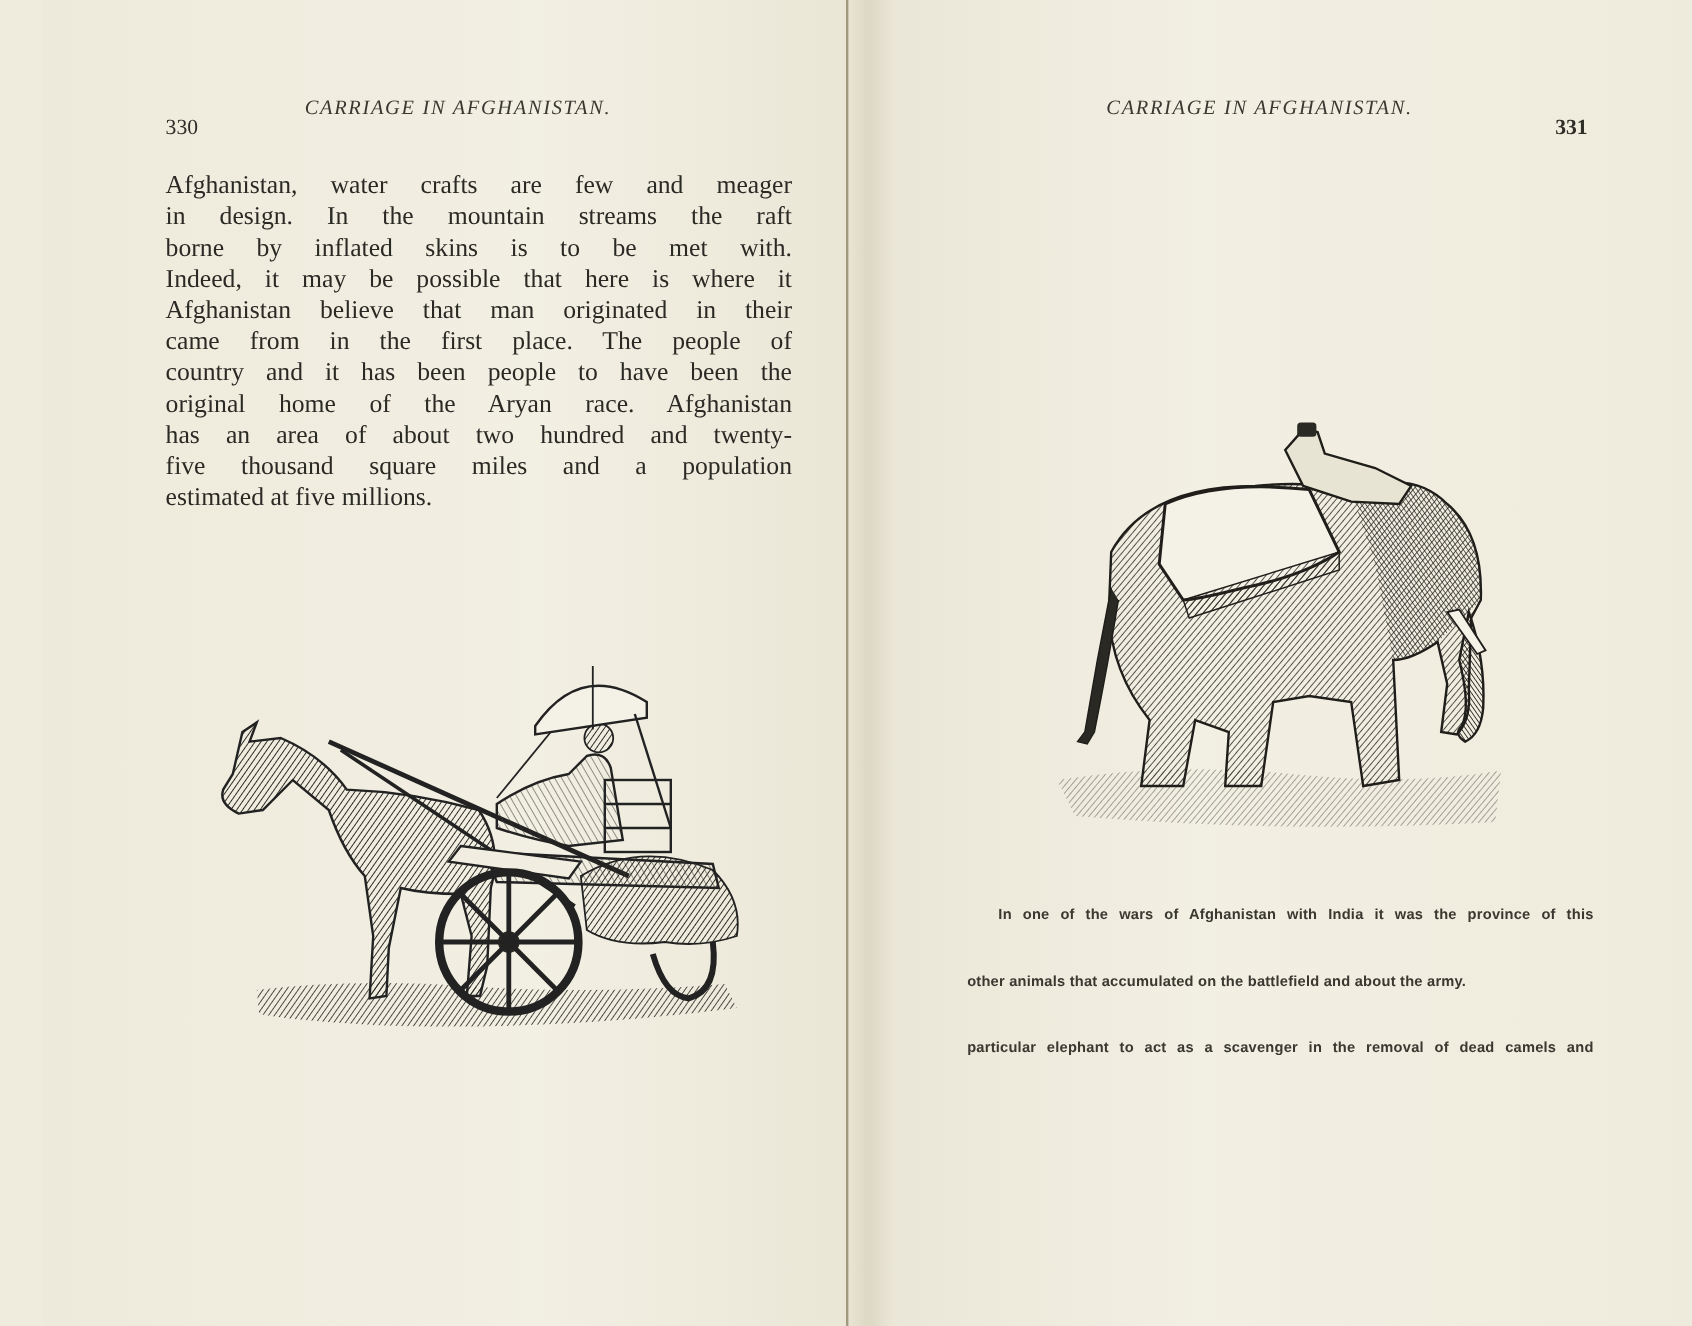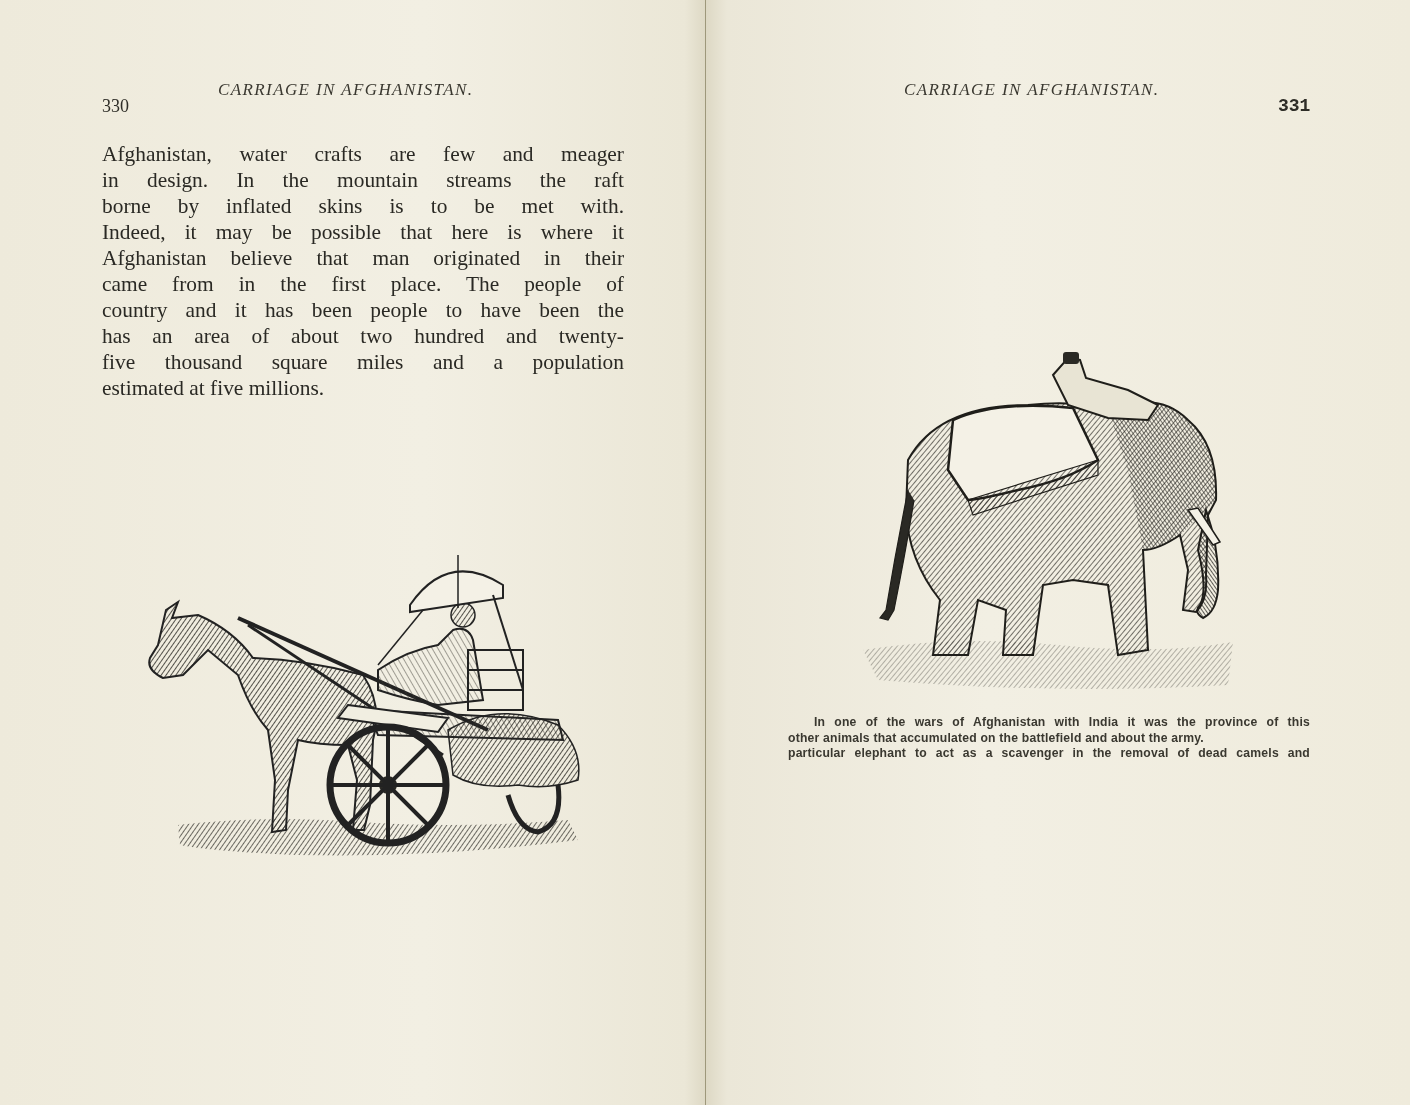--- a/index.html
+++ b/index.html
@@ -3,77 +3,78 @@
   <meta charset="utf-8">
   <style>
     html, body { margin: 0; padding: 0; }
     body {
       width: 1410px; height: 1105px; overflow: hidden;
       background: #efebdd;
       position: relative;
       font-family: "Liberation Serif", "DejaVu Serif", serif;
       color: #2b2a25;
     }
-    .spread { position: absolute; inset: 0; display: flex; }
+    .spread { position: absolute; inset: 0; display: flex; padding-left: 36px; }
     .page {
       position: relative; height: 1105px;
       background: #f1eee1;
     }
     .page.left { width: 706px; background: linear-gradient(to right, #eeeadb 0%, #f2efe3 60%, #ebe7d7 97%, #ddd8c4 100%); }
     .page.right { width: 704px; background: linear-gradient(to right, #ddd8c4 0%, #ebe7d8 3%, #f2efe3 40%, #efebdc 100%); }
     .gutter {
       position: absolute; left: 705px; top: 0; width: 2px; height: 1105px;
       background: #8d8768; opacity: .8;
     }
     .running-head {
       position: absolute; top: 80px; font-size: 17px; letter-spacing: 1.4px;
       font-style: italic; color: #3a3830;
     }
     .page-num { position: absolute; top: 96px; font-size: 18px; color: #2e2d27; }
     .left .page-num { left: 102px; }
     .left .running-head { left: 218px; }
     .right .running-head { left: 198px; }
-    .right .page-num { left: 572px; font-weight: bold; font-family: Liberation Mono, monospace; }
+    .right .page-num { left: 572px; font-weight: bold; }
     .body-text {
       position: absolute; left: 102px; top: 141px; width: 522px;
       font-size: 21.4px; line-height: 26px; text-align: justify;
       color: #2a2924;
     }
     .body-text .line { display: block; text-align: justify; text-align-last: justify; white-space: nowrap; height: 26px; }
     .body-text .line.last { text-align-last: left; }
     .figure { position: absolute; }
     .fig-cart { left: 138px; top: 540px; width: 445px; height: 330px; }
     .fig-elephant { left: 858px; top: 350px; width: 382px; height: 350px; }
     .figure svg { width: 100%; height: 100%; display: block; }
     .caption {
       position: absolute; left: 788px; top: 715px; width: 522px;
       font-family: "Liberation Sans", "DejaVu Sans", sans-serif;
       font-size: 12.2px; line-height: 15.5px; font-weight: bold;
       color: #3a3830; letter-spacing: 0.2px;
     }
-    .caption .line { display: block; white-space: nowrap; text-align: justify; text-align-last: justify; }
+    .caption .line { display: block; white-space: nowrap; text-align: justify; text-align-last: justify; margin-top: 40px; }
     .caption .line.first { padding-left: 26px; }
     .caption .line.last { text-align-last: left; }
   </style>
 </head>
 <body>
 
 <div class="spread">
   <div class="page left">
     <div class="page-num">330</div>
     <div class="running-head">CARRIAGE IN AFGHANISTAN.</div>
 
     <div class="body-text">
       <span class="line">Afghanistan, water crafts are few and meager</span>
       <span class="line">in design. In the mountain streams the raft</span>
       <span class="line">borne by inflated skins is to be met with.</span>
       <span class="line">Indeed, it may be possible that here is where it</span>
       <span class="line">Afghanistan believe that man originated in their</span>
       <span class="line">came from in the first place. The people of</span>
       <span class="line">country and it has been people to have been the</span>
+      <span class="line">original home of the Aryan race. Afghanistan</span>
       <span class="line">has an area of about two hundred and twenty-</span>
       <span class="line">five thousand square miles and a population</span>
       <span class="line last">estimated at five millions.</span>
     </div>
 
     <div class="figure fig-cart">
       <svg viewBox="0 0 445 330">
         <defs>
           <pattern id="hatch" width="4" height="4" patternUnits="userSpaceOnUse" patternTransform="rotate(35)">
             <line x1="0" y1="0" x2="0" y2="4" stroke="#2a2924" stroke-width="1.6"></line>

